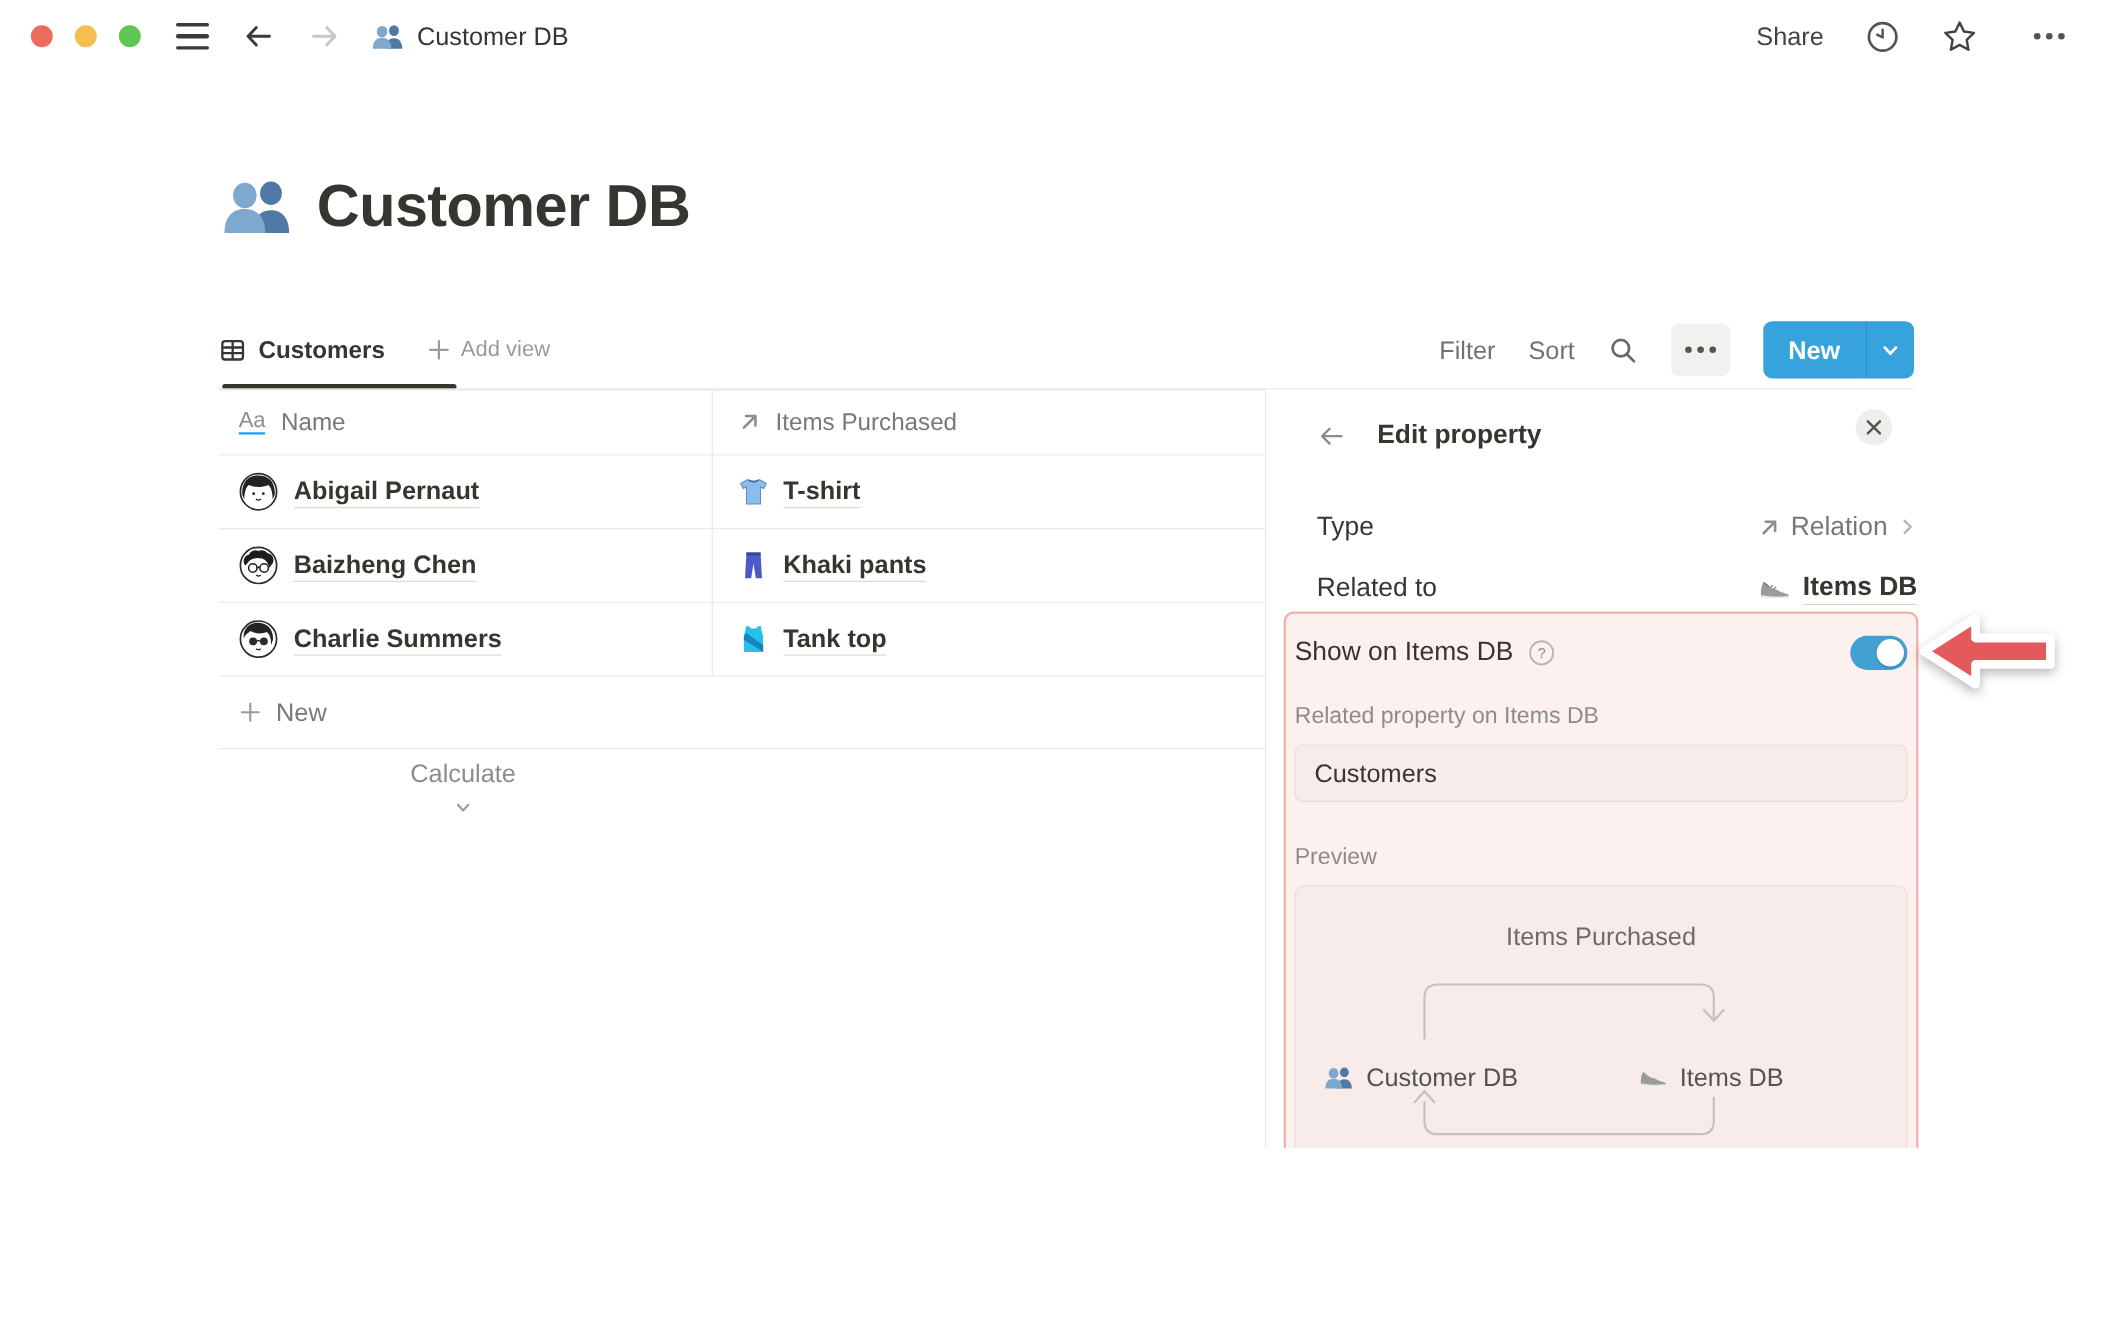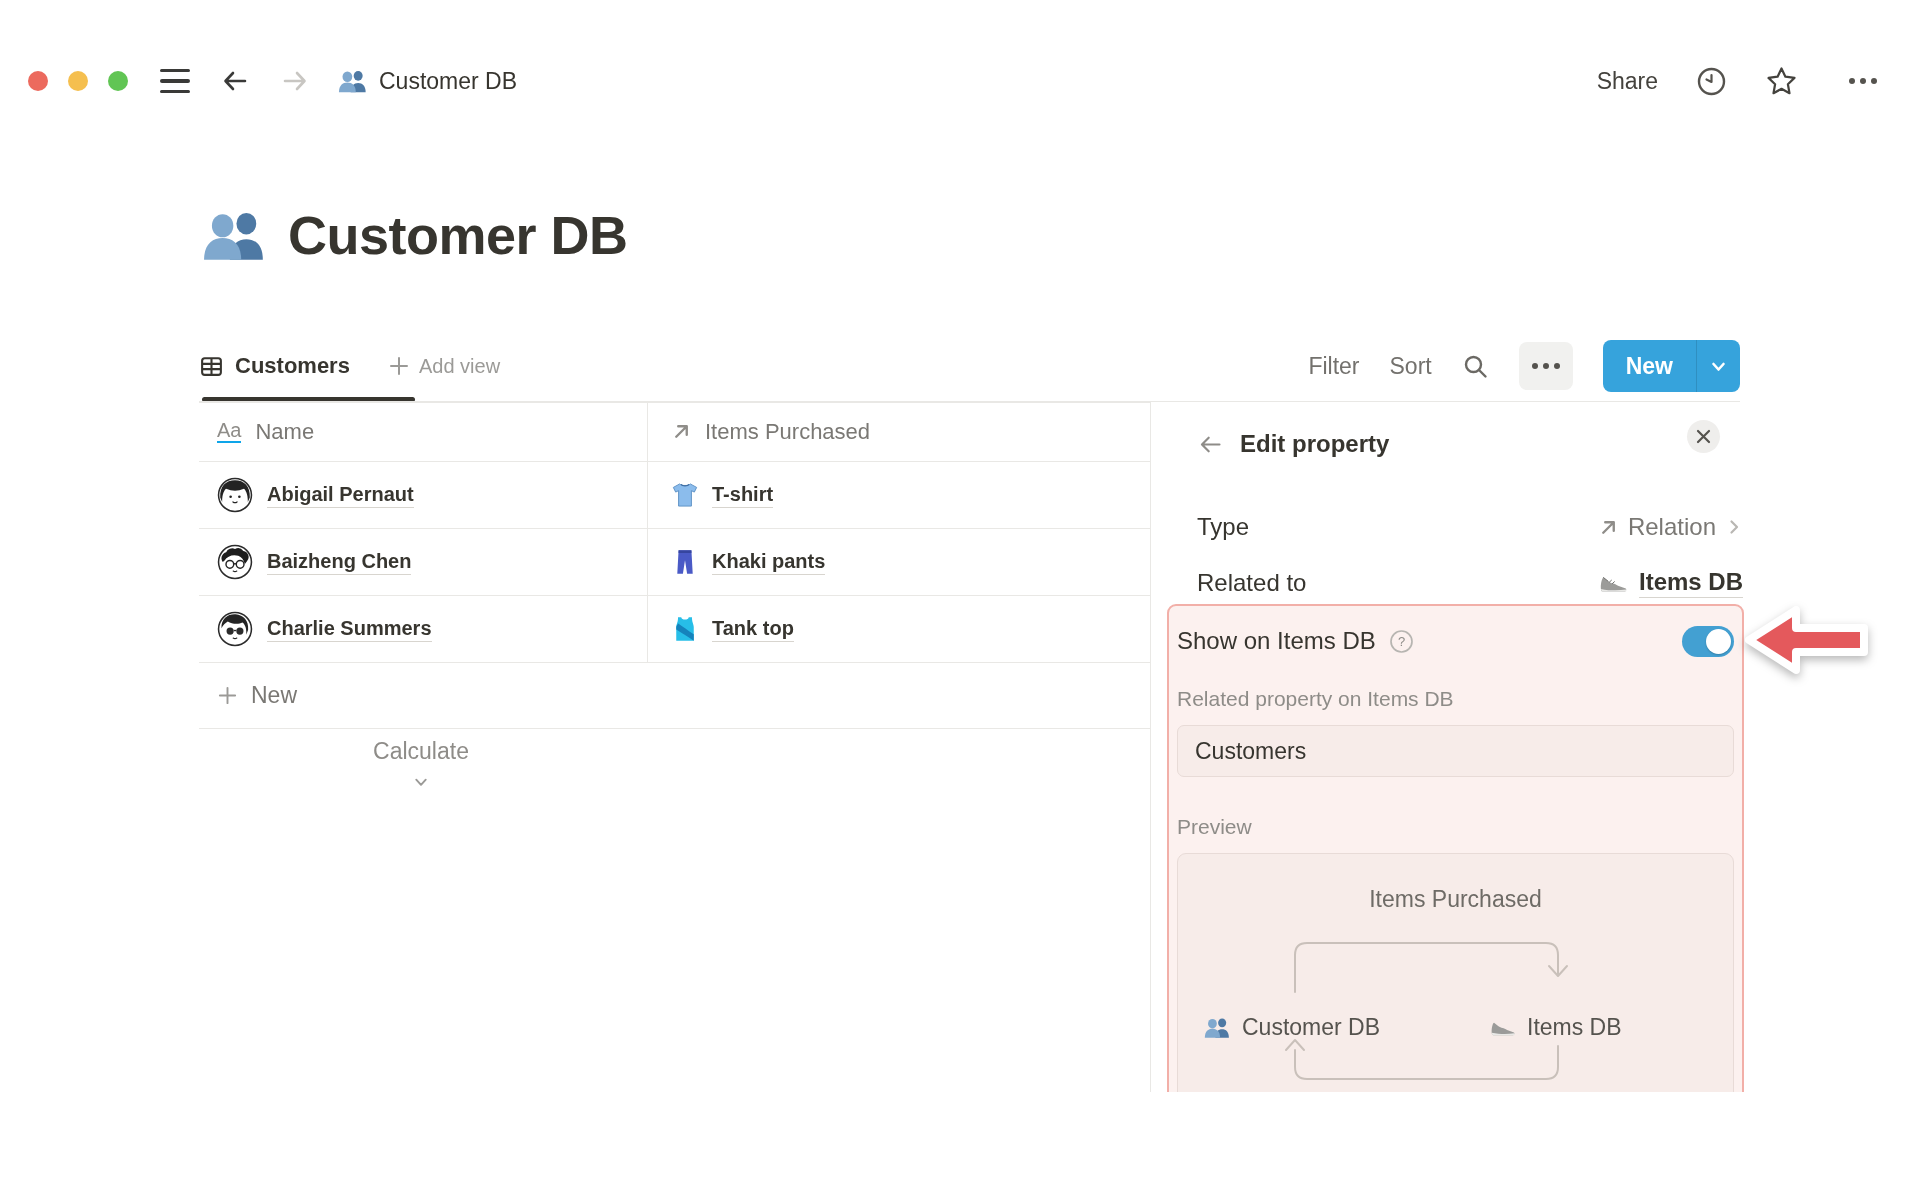--- a/index.html
+++ b/index.html
@@ -13,21 +13,21 @@
     --pink-border:#F2AFA8;
     --pink-bg:#FCF1EF;
     --pink-inner:#F7ECE9;
     --pink-inner-border:#E8DBD7;
     --arrow-red:#E4595C;
     --diagram:#C9C0BA;
   }
   *{box-sizing:border-box; margin:0; padding:0;}
   html,body{background:#fff;}
   body{font-family:"Liberation Sans", sans-serif; color:var(--ink);}
-  .app{position:relative; width:1920px; height:1044px; background:#fff; overflow:hidden;margin-top:48px;}
+  .app{position:relative; width:1920px; height:1044px; background:#fff; overflow:hidden;}
 
   
   .titlebar{position:absolute; top:0; left:0; right:0; height:66px; display:flex; align-items:center; padding-left:28px;}
   .lights{display:flex; gap:20px; align-items:center;}
   .light{width:20px; height:20px; border-radius:50%;}
   .light.red{background:#EC6A5E;}
   .light.yellow{background:#F5BF4F;}
   .light.green{background:#61C554;}
   .hamburger{margin-left:32px; width:30px; display:flex; flex-direction:column; gap:7px; cursor:pointer;}
   .hamburger i{display:block; height:3.5px; background:#3a3a38; border-radius:2px;}
@@ -56,30 +56,30 @@
   .toolbar-line{position:absolute; left:199px; top:353px; width:1541px; height:1.5px; background:var(--line);}
 
   
   .table{position:absolute; left:199px; top:354px; width:951px;}
   .t-header{display:flex; height:60px; align-items:center; color:var(--gray); font-size:22px; border-bottom:1px solid var(--line);}
   .t-row{display:flex; height:67px; align-items:center; border-bottom:1px solid var(--line);}
   .cell-name{width:448px; display:flex; align-items:center; gap:14px; padding-left:18px;}
   .cell-item{flex:1; display:flex; align-items:center; gap:13px; padding-left:24px;}
   .hdr-label{margin-left:0;}
   .aa{font-size:20px; border-bottom:2px solid #0ea5e9; line-height:1; padding-bottom:1px; color:#8f8d89;}
-  .link{font-size:20px; font-weight:600; border-bottom:1.5px solid var(--link-underline); padding-bottom:1px;}
+  .link{font-size:23px; font-weight:600; border-bottom:1.5px solid var(--link-underline); padding-bottom:1px;}
   .avatar{width:36px; height:36px; flex:0 0 36px;}
   .item-icon{width:28px; height:28px; flex:0 0 28px;}
   .col-divider{position:absolute; left:448px; top:0; width:1px; height:261px; background:var(--line);}
   .new-row{display:flex; align-items:center; gap:13px; height:66px; padding-left:18px; color:var(--gray); font-size:23px; border-bottom:1px solid var(--line);}
   .calc-row{width:448px; height:62px; display:flex; align-items:center; justify-content:flex-end; gap:8px; color:#8E8C88; font-size:23px; padding-right:4px;flex-direction:column;}
 
   
   .panel{position:absolute; left:1150px; top:354px; width:770px; height:846px; border-left:1.5px solid var(--line); background:#fff;}
-  .panel-header{position:absolute; left:46px; top:28px; display:flex; align-items:center; gap:16px;}
+  .panel-header{position:absolute; left:46px; top:28px; display:flex; align-items:center; gap:28px;}
   .panel-title{font-size:24px; font-weight:700;}
   .panel-close{position:absolute; left:536px; top:18px; width:33px; height:33px; border-radius:50%; background:#EFEEEC; display:flex; align-items:center; justify-content:center;}
   .p-row{position:absolute; left:46px; width:546px; display:flex; align-items:center; justify-content:space-between; height:38px; font-size:24px;}
   .p-row.type{top:106px;}
   .p-row.related{top:162px;}
   .p-val{display:flex; align-items:center; gap:9px; color:var(--gray);}
   .p-val-strong{display:flex; align-items:center; gap:11px;}
   .p-val-strong .strong-text{font-size:24px; font-weight:700; border-bottom:1.5px solid var(--link-underline); padding-bottom:1px;}
 
   

